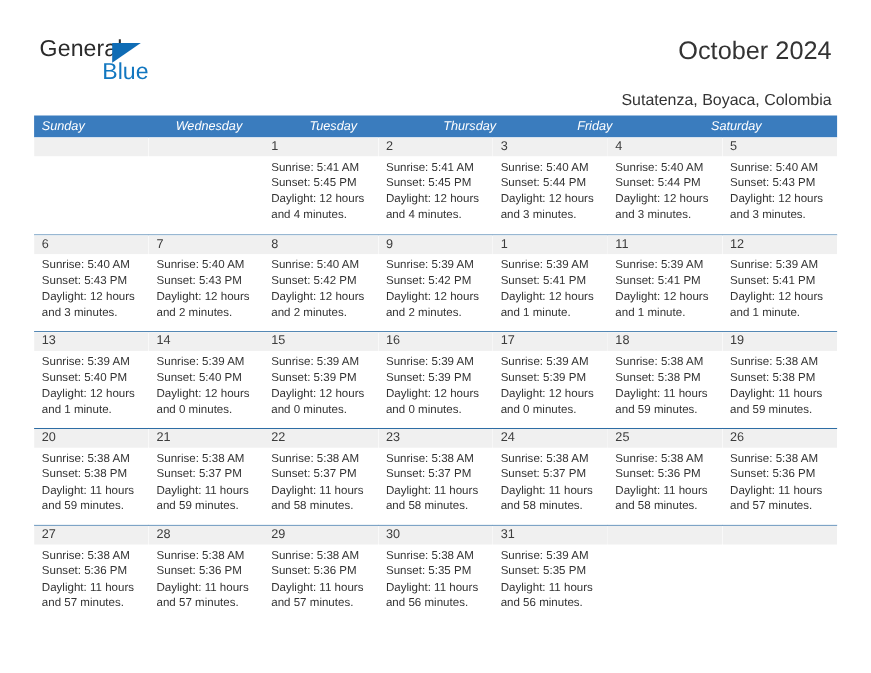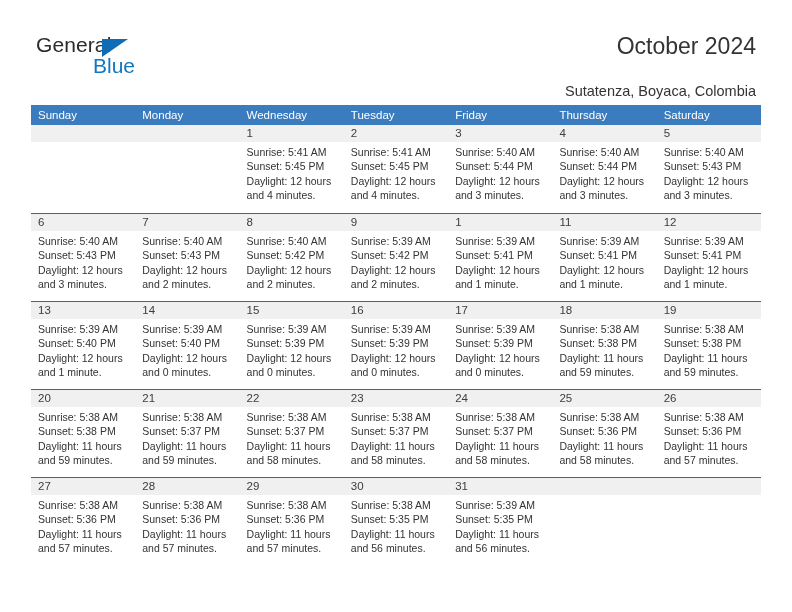--- a/index.html
+++ b/index.html
@@ -99,20 +99,21 @@
   }
   .weekday {
     flex: 1 1 0;
     color: #ffffff;
     font-size: 11.5px;
     line-height: 20px;
     padding-left: 7px;
     box-sizing: border-box;
     white-space: nowrap;
     overflow: hidden;
+    font-style: italic;
   }
   .week-row {
     display: flex;
     border-top: 1px solid #2e6da4;
     height: 88px;
     box-sizing: border-box;
   }
   .week-row.first {
     border-top: none;
   }
@@ -163,25 +164,24 @@
     <div class="title-block">
       <div class="cal-title">October 2024</div>
       <div class="cal-subtitle">Sutatenza, Boyaca, Colombia</div>
     </div>
 
   </div>
 
   <div class="calendar">
     <div class="weekday-row" id="weekday-row">
         <div class="weekday">Sunday</div>
-        <div class="weekday">Monday</div>
         <div class="weekday">Wednesday</div>
         <div class="weekday">Tuesday</div>
+        <div class="weekday">Thursday</div>
         <div class="weekday">Friday</div>
-        <div class="weekday">Thursday</div>
         <div class="weekday">Saturday</div>
       </div>
     <div id="weeks-container">
         <div class="week-row first">
           <div class="day-cell empty">
             <div class="day-num"></div>
             <div class="day-body">
               <div></div>
               <div></div>
               <div></div>

